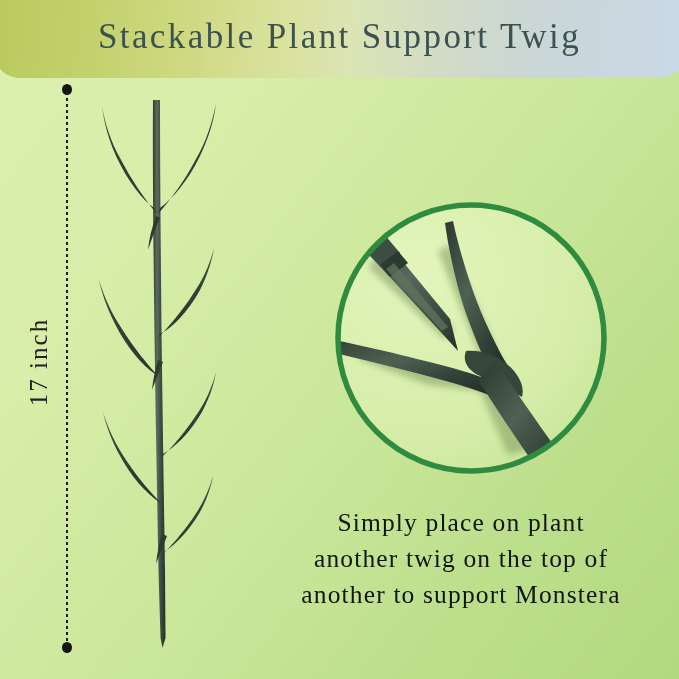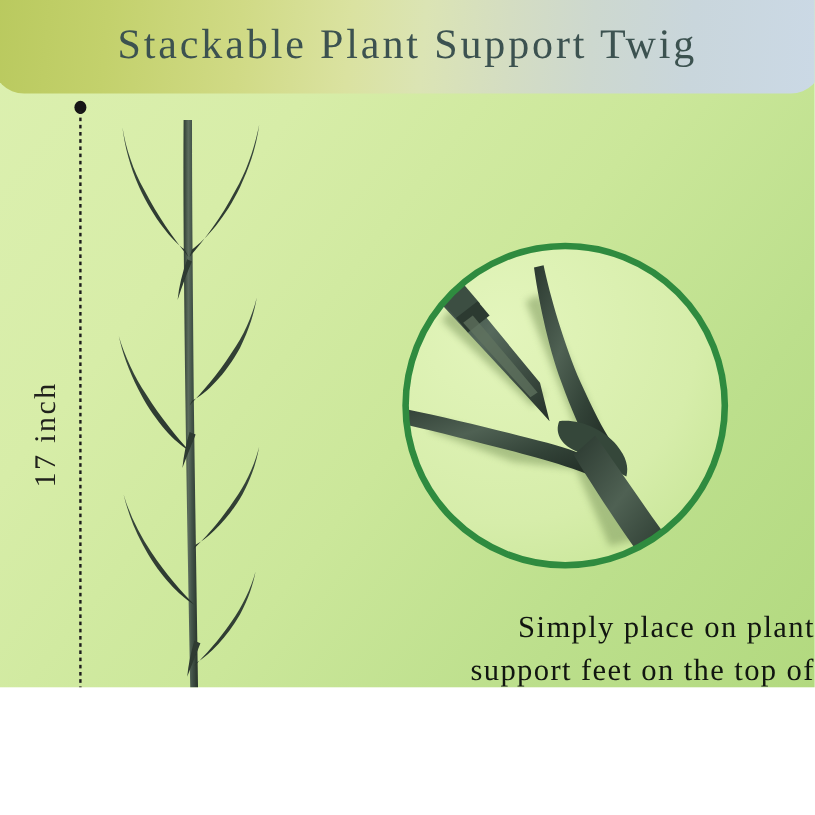--- a/index.html
+++ b/index.html
@@ -8,21 +8,21 @@
     padding: 0;
     background: #ffffff;
   }
   body {
     font-family: "Liberation Serif", "DejaVu Serif", serif;
   }
 
   #page {
     position: relative;
     width: 679px;
-    height: 573px;
+    height: 679px;
     overflow: hidden;
     background: linear-gradient(128deg, #dcf0b0 0%, #d7eda8 28%, #cbe79a 55%, #bcdf8c 78%, #b2d97f 100%);
   }
 
   
   #header-band {
     position: absolute;
     left: -6px;
     top: -10px;
     width: 691px;
@@ -115,21 +115,21 @@
     width: 278px;
     height: 280px;
   }
 
   
   #description {
     position: absolute;
     left: 243px;
     top: 505px;
     width: 436px;
-    text-align: right;
+    text-align: center;
     font-family: "Liberation Serif", "DejaVu Serif", serif;
     font-size: 25.5px;
     line-height: 36px;
     letter-spacing: 1.15px;
     color: #111510;
   }
 </style>
 </head>
 <body>
 
@@ -304,16 +304,17 @@
 
         <path d="M 206 254 C 224 272, 246 292, 262 306 L 244 318 C 228 302, 208 282, 194 266 Z" fill="#2a372e"></path>
       </g>
 
       <circle cx="139" cy="139" r="133" fill="none" stroke="#2f8b3f" stroke-width="5.5"></circle>
     </svg>
   </div>
 
   <div id="description">
     <div>Simply place on plant</div>
-    <div>support feet on the top of</div>
+    <div>another twig on the top of</div>
+    <div>another to support Monstera</div>
   </div>
 
 </div>
 
 </body></html>

